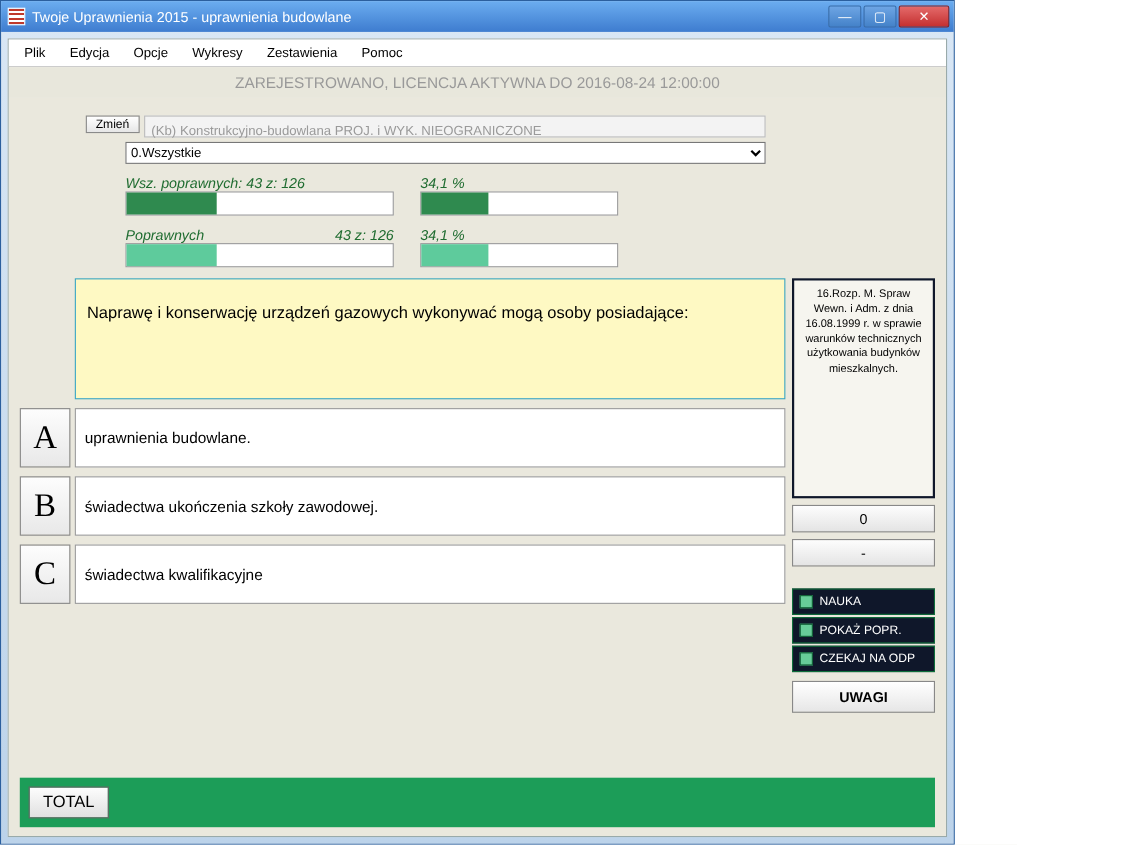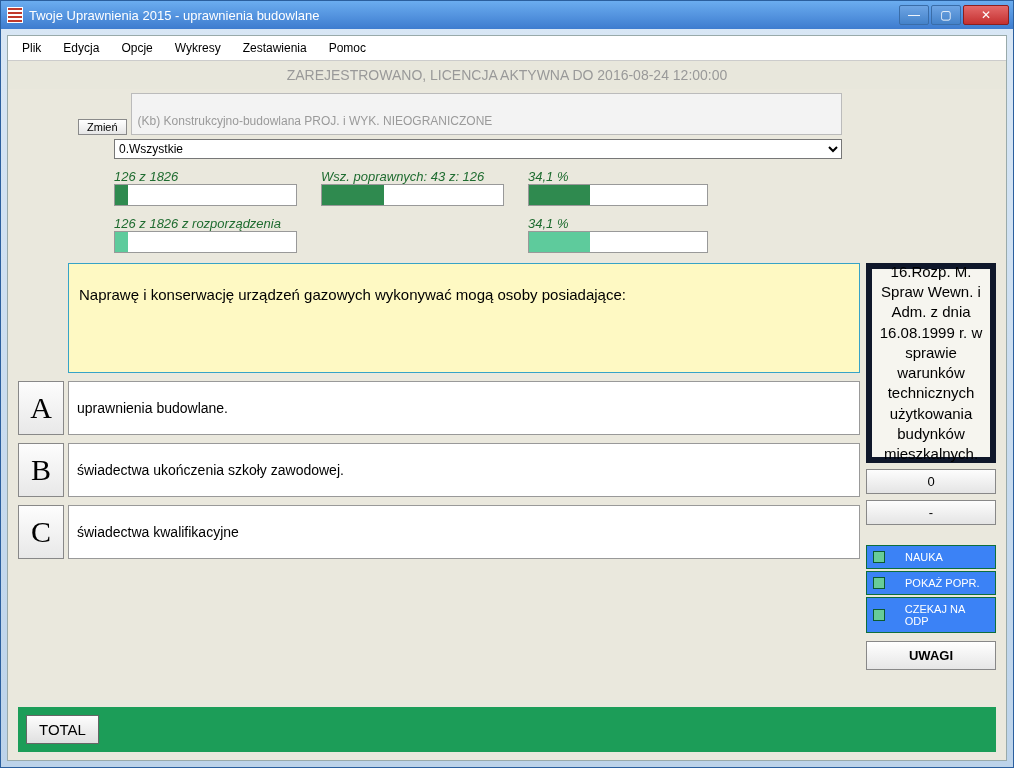--- a/index.html
+++ b/index.html
@@ -1,38 +1,38 @@
 <!DOCTYPE html>
 <html><head>
 <meta charset="utf-8">
 <style>
   * { box-sizing: border-box; margin: 0; padding: 0; }
   html, body { width: 1024px; height: 768px; font-family: "Segoe UI", Tahoma, sans-serif; font-size: 12px; overflow: hidden; }
 
   
-  .window { width: 1014px; height: 768px; background: linear-gradient(#d9e7f5, #bcd3ea); border: 1px solid #2b5f9e; display: flex; flex-direction: column; }
+  .window { width: 868px; height: 768px; background: linear-gradient(#d9e7f5, #bcd3ea); border: 1px solid #2b5f9e; display: flex; flex-direction: column; }
   .titlebar { height: 28px; display: flex; align-items: center; background: linear-gradient(#6badf0, #3e7ccf); color: #fff; padding: 0 4px 0 6px; }
   .titlebar .app-icon { width: 16px; height: 16px; border: 1px solid #fff; background: repeating-linear-gradient(#c0392b, #c0392b 2px, #fff 2px, #fff 4px); margin-right: 6px; }
   .titlebar .title { flex: 1; white-space: nowrap; font-size: 13px; }
   .win-btns { display: flex; gap: 2px; }
   .win-btn { width: 30px; height: 20px; background: linear-gradient(#6ea5e4,#4482c9); border: 1px solid #3a6da8; border-radius: 2px; color:#fff; display:flex; align-items:center; justify-content:center; font-size:12px; cursor:pointer; }
   .win-btn.close { width: 46px; background: linear-gradient(#e46a6a,#c43030); border-color:#8a1f1f; }
 
   .inner { flex:1; margin: 6px; background:#f0f0f0; border:1px solid #9aa; display:flex; flex-direction:column; }
 
   .menubar { display:flex; gap:2px; padding:2px 4px; background:#fff; border-bottom:1px solid #ccc; }
   .menu-item { padding:3px 10px; cursor:pointer; }
 
   .status-line { text-align:center; color:#999; padding:6px 16px; background:#e8e7dc; font-size:14px; }
 
   .workarea { flex:1; background:#eae8dd; padding:4px 10px 8px 10px; display:flex; flex-direction:column; gap:4px; }
 
-  .top-selectors { display:flex; align-items:flex-end; gap:4px; margin-left:60px; }
+  .top-selectors { display:flex; align-items:flex-start; gap:4px; margin-left:60px;margin-top:12px; }
   .btn-small { padding:1px 8px; border:1px solid #8a8a8a; background:linear-gradient(#fff,#e6e6e6); font-size:11px; cursor:pointer; }
-  .select-ro { flex:1; border:1px solid #bbb; background:#f3f3f3; color:#9a9a9a; padding:20px 6px; font-size:12px; height:20px; }
+  .select-ro { flex:1; border:1px solid #bbb; background:#f3f3f3; color:#9a9a9a; padding:6px 6px; font-size:12px; height:20px; }
   .select-row2 { margin-left:96px; margin-right:154px; }
   .select { width:100%; border:1px solid #777; background:#fff; font-size:12px; height:20px; }
 
   
   .stats { display:flex; gap:24px; margin:6px 150px 0 96px; }
   .stat-col { flex:1; display:flex; flex-direction:column; gap:4px; }
   .stat-label { color:#2d7b3b; font-style:italic; font-size:13px; }
   .stat-label.dark { color:#1f6c30; }
   .pbar { width:100%; height:22px; background:#fff; border:1px solid #999; position:relative; }
   .pbar .fill { height:100%; }
@@ -44,25 +44,25 @@
   .content-row { display:flex; gap:6px; }
   .qa-col { flex:1; display:flex; flex-direction:column; gap:8px; }
   .side-col { width:130px; display:flex; flex-direction:column; gap:4px; }
 
   .question-box { border:1px solid #36a3c7; background:#fef9c3; padding:22px 10px; font-size:15px; min-height:110px; margin-left:50px; }
 
   .answer-row { display:flex; gap:4px; align-items:stretch; }
   .answer-letter { width:46px; border:1px solid #888; background:linear-gradient(#fdfdfd,#e8e8e8); display:flex; align-items:center; justify-content:center; font-size:30px; font-family: Georgia, serif; cursor:pointer; }
   .answer-text { flex:1; background:#fff; border:1px solid #999; padding:18px 8px; font-size:14px; }
 
-  .ref-box { border:6px solid #0f172a; background:#f6f5ef; font-size:15px; text-align:center; padding:6px 4px; line-height:1.35; height:200px; display:flex; align-items:center; }
+  .ref-box { border:2px solid #0f172a; background:#f6f5ef; font-size:10px; text-align:center; padding:6px 4px; line-height:1.35; height:200px; display:flex; }
   .score-btn { border:1px solid #888; background:linear-gradient(#fdfdfd,#e4e4e4); text-align:center; padding:4px 0; font-size:13px; cursor:pointer; margin-top:2px; }
 
   .mode-group { display:flex; flex-direction:column; gap:2px; margin-top:16px; }
-  .mode-btn { background:#3b82f6; color:#fff; border:1px solid #0e6e3b; padding:5px 6px; display:flex; align-items:center; gap:20px; font-size:11px; cursor:pointer; }
+  .mode-btn { background:#0f172a; color:#fff; border:1px solid #0e6e3b; padding:5px 6px; display:flex; align-items:center; gap:6px; font-size:11px; cursor:pointer; }
   .mode-btn .chk { width:12px; height:12px; border:1px solid #0c5a31; background:#67cc99; display:inline-flex; align-items:center; justify-content:center; font-size:10px; color:#083; }
   .mode-btn .chk.checked::after { content:"✔"; color:#053; }
   .uwagi-btn { border:1px solid #888; background:linear-gradient(#fff,#e6e6e6); padding:6px 4px; font-size:13px; font-weight:bold; cursor:pointer; text-align:center; margin-top:4px; }
 
   
   .bottom-bar { background:#1c9d58; padding:8px; display:flex; flex-direction:column; gap:6px; margin-top:auto; }
   .bb-row { display:flex; gap:6px; align-items:center; }
   .bb-btn { background:linear-gradient(#fdfdfd,#e0e0e0); border:1px solid #666; padding:5px 12px; font-size:15px; font-family: inherit; cursor:pointer; }
   .bb-btn.small { font-size:11px; padding:4px 6px; }
   .spacer { flex:1; }
@@ -104,37 +104,32 @@
         <select class="select">
           <option>0.Wszystkie</option>
         </select>
       </div>
 
       <div style="display:flex; gap:8px;">
         <div style="flex:1;">
           <div class="stats">
             <div class="stat-col">
               <div class="stat-block">
-                <div class="stat-label dark">126 z 1826</div>
-                <div class="pbar">
-                    <div class="fill dark" style="width:7%"></div>
-                  </div>
-              </div>
-              <div class="stat-block">
-                <div class="stat-label dark">126 z 1826 z rozporządzenia</div>
-                <div class="pbar">
-                    <div class="fill light" style="width:7%"></div>
-                  </div>
-              </div>
-            </div>
-            <div class="stat-col">
-              <div class="stat-block">
                 <div class="stat-label dark">Wsz. poprawnych: 43 z: 126</div>
                 <div class="pbar">
                     <div class="fill dark" style="width:34%"></div>
+                  </div>
+              </div>
+              <div class="stat-block">
+                <div style="display:flex; justify-content:space-between;">
+                  <span class="stat-label dark">Poprawnych</span>
+                  <span class="stat-label dark">43 z: 126</span>
+                </div>
+                <div class="pbar">
+                    <div class="fill light" style="width:34%"></div>
                   </div>
               </div>
             </div>
             <div class="stat-col" style="max-width:180px;">
               <div class="stat-block">
                 <div class="stat-label dark">34,1 %</div>
                 <div class="pbar">
                     <div class="fill dark" style="width:34%"></div>
                   </div>
               </div>

